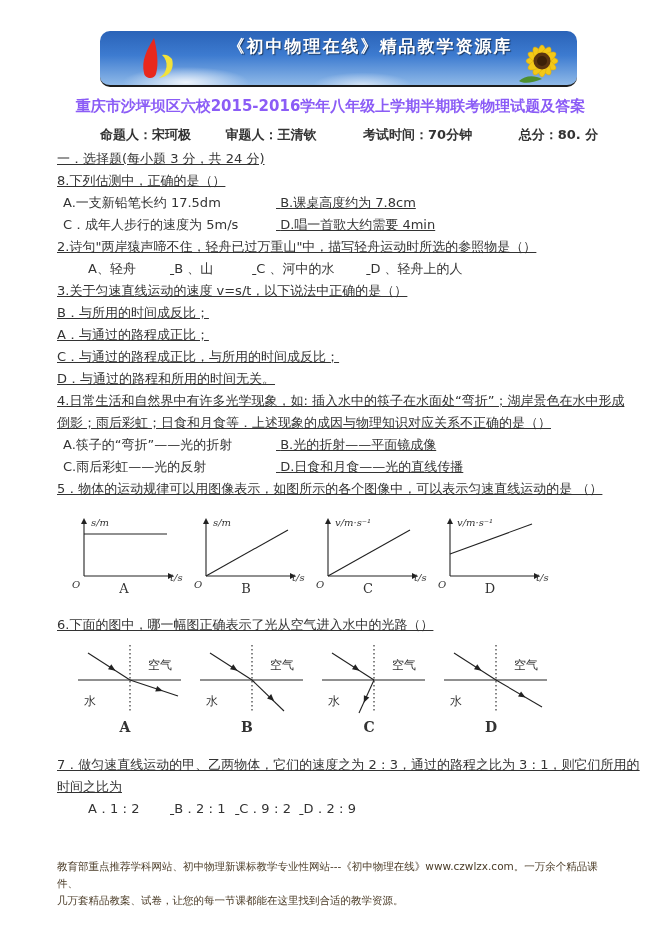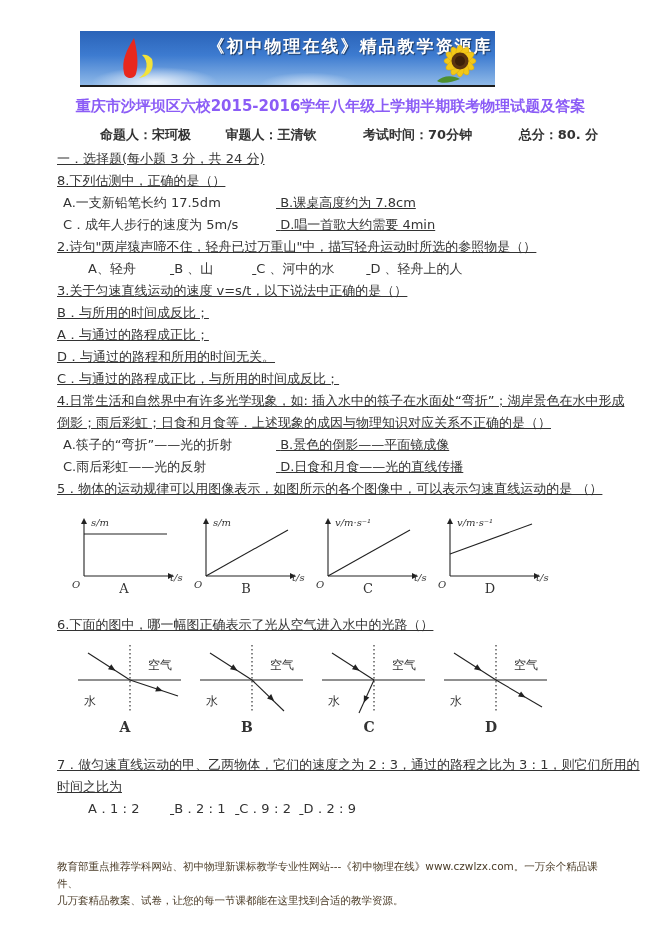--- a/index.html
+++ b/index.html
@@ -1,24 +1,24 @@
 <!DOCTYPE html>
 <html><head>
 <meta charset="utf-8">
 <style>
   html,body{margin:0;padding:0;background:#ffffff;}
   .page{position:relative;width:661px;height:936px;background:#fff;overflow:hidden;
         font-family:"DejaVu Sans","Liberation Sans",sans-serif;color:#333;}
   
-  .banner{position:absolute;left:80px;top:31px;width:415px;height:54px;
+  .banner{position:absolute;left:100px;top:31px;width:477px;height:54px;
     background:
       radial-gradient(ellipse 90px 22px at 18% 95%, rgba(255,255,255,.85), rgba(255,255,255,0) 70%),
       radial-gradient(ellipse 70px 18px at 55% 100%, rgba(255,255,255,.6), rgba(255,255,255,0) 70%),
       linear-gradient(180deg,#2a63b8 0%,#3d7bd0 45%,#8fb9e8 100%);
-    border-bottom:2px solid #1c1c1c;}
+    border-bottom:2px solid #1c1c1c;border-radius:10px;}
   .banner-text{position:absolute;left:110px;top:4px;width:320px;text-align:center;}
   .banner-title{color:#ffffff;font-weight:bold;font-size:17px;letter-spacing:2px;
     text-shadow:1px 1px 1px rgba(0,0,0,.55);white-space:nowrap;}
   .banner-url{color:#ff1f1f;font-weight:bold;font-size:15px;letter-spacing:2px;
     font-family:"DejaVu Sans Mono","Liberation Mono",monospace;
     text-shadow:0 0 1px rgba(255,255,255,.6);}
   .logo{position:absolute;left:32px;top:6px;}
   .sunflower{position:absolute;right:6px;bottom:-4px;}
   
   .exam-title{position:absolute;left:0;top:97px;width:661px;text-align:center;
@@ -129,30 +129,30 @@
         <span class="o">B 、山</span>
         <span class="o">C 、河中的水</span>
         <span class="o">D 、轻舟上的人</span>
       </div>
     </div>
 
     <div>
       <div class="line">3.关于匀速直线运动的速度 v=s/t，以下说法中正确的是（）</div>
       <div class="line">B．与所用的时间成反比；</div>
       <div class="line">A．与通过的路程成正比；</div>
+      <div class="line">C．与通过的路程成正比，与所用的时间成反比；</div>
       <div class="line">D．与通过的路程和所用的时间无关。</div>
-      <div class="line">C．与通过的路程成正比，与所用的时间成反比；</div>
     </div>
 
     <div>
       <div class="line">4.日常生活和自然界中有许多光学现象，如: 插入水中的筷子在水面处“弯折”；湖岸景色在水中形成</div>
       <div class="line">倒影；雨后彩虹；日食和月食等．上述现象的成因与物理知识对应关系不正确的是（）</div>
       <div class="line indent opt2">
         <span class="o1">A.筷子的“弯折”——光的折射</span>
-        <span>B.景色的倒影——平面镜成像</span>
+        <span>B.光的折射——平面镜成像</span>
       </div>
       <div class="line indent opt2">
         <span class="o1">C.雨后彩虹——光的反射</span>
         <span>D.日食和月食——光的直线传播</span>
       </div>
     </div>
 
     <div>
       <div class="line">5．物体的运动规律可以用图像表示，如图所示的各个图像中，可以表示匀速直线运动的是 （）</div>
       <div class="graph-row">

